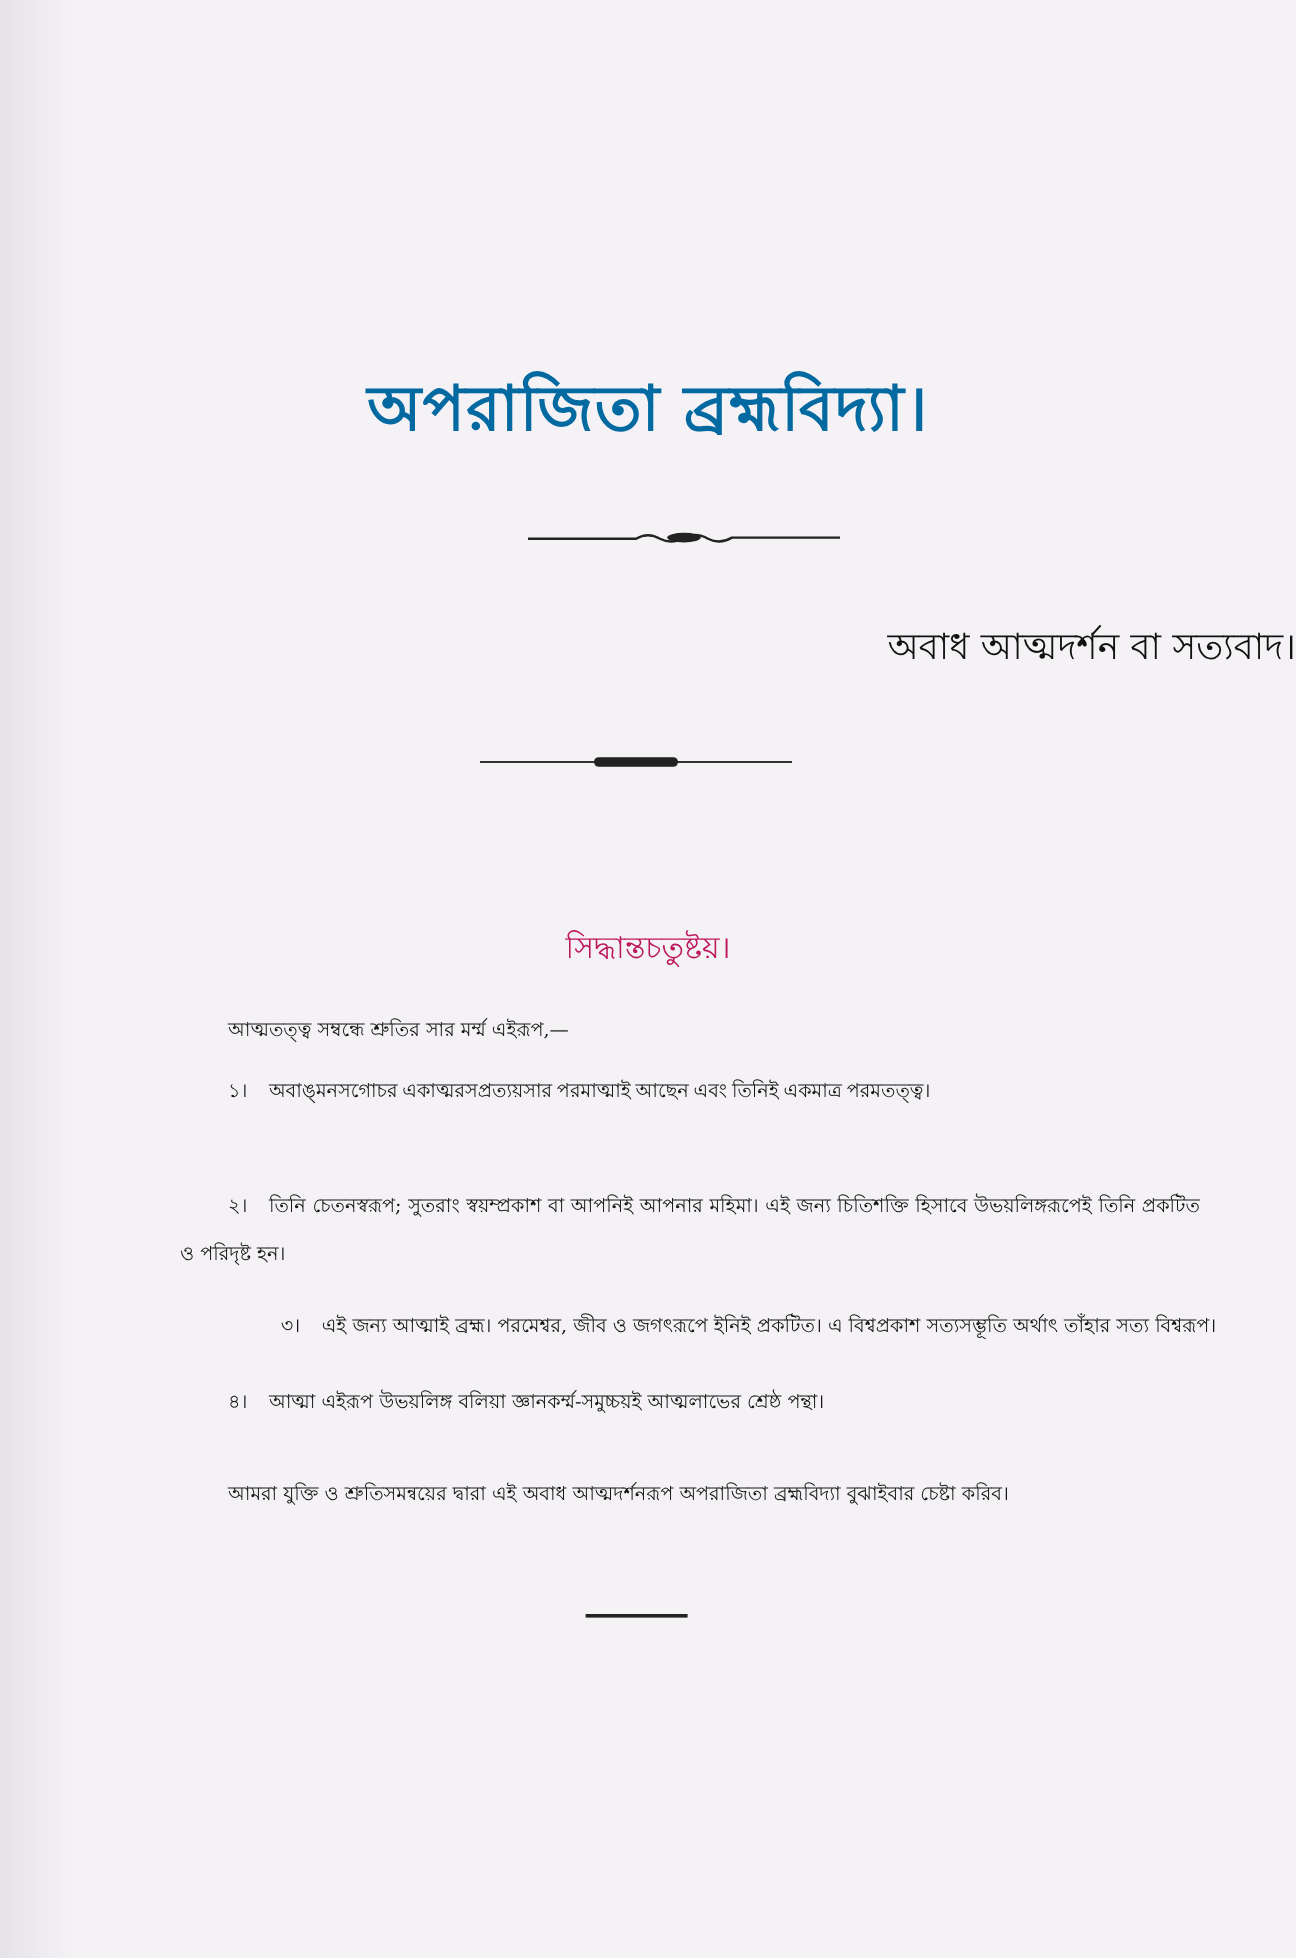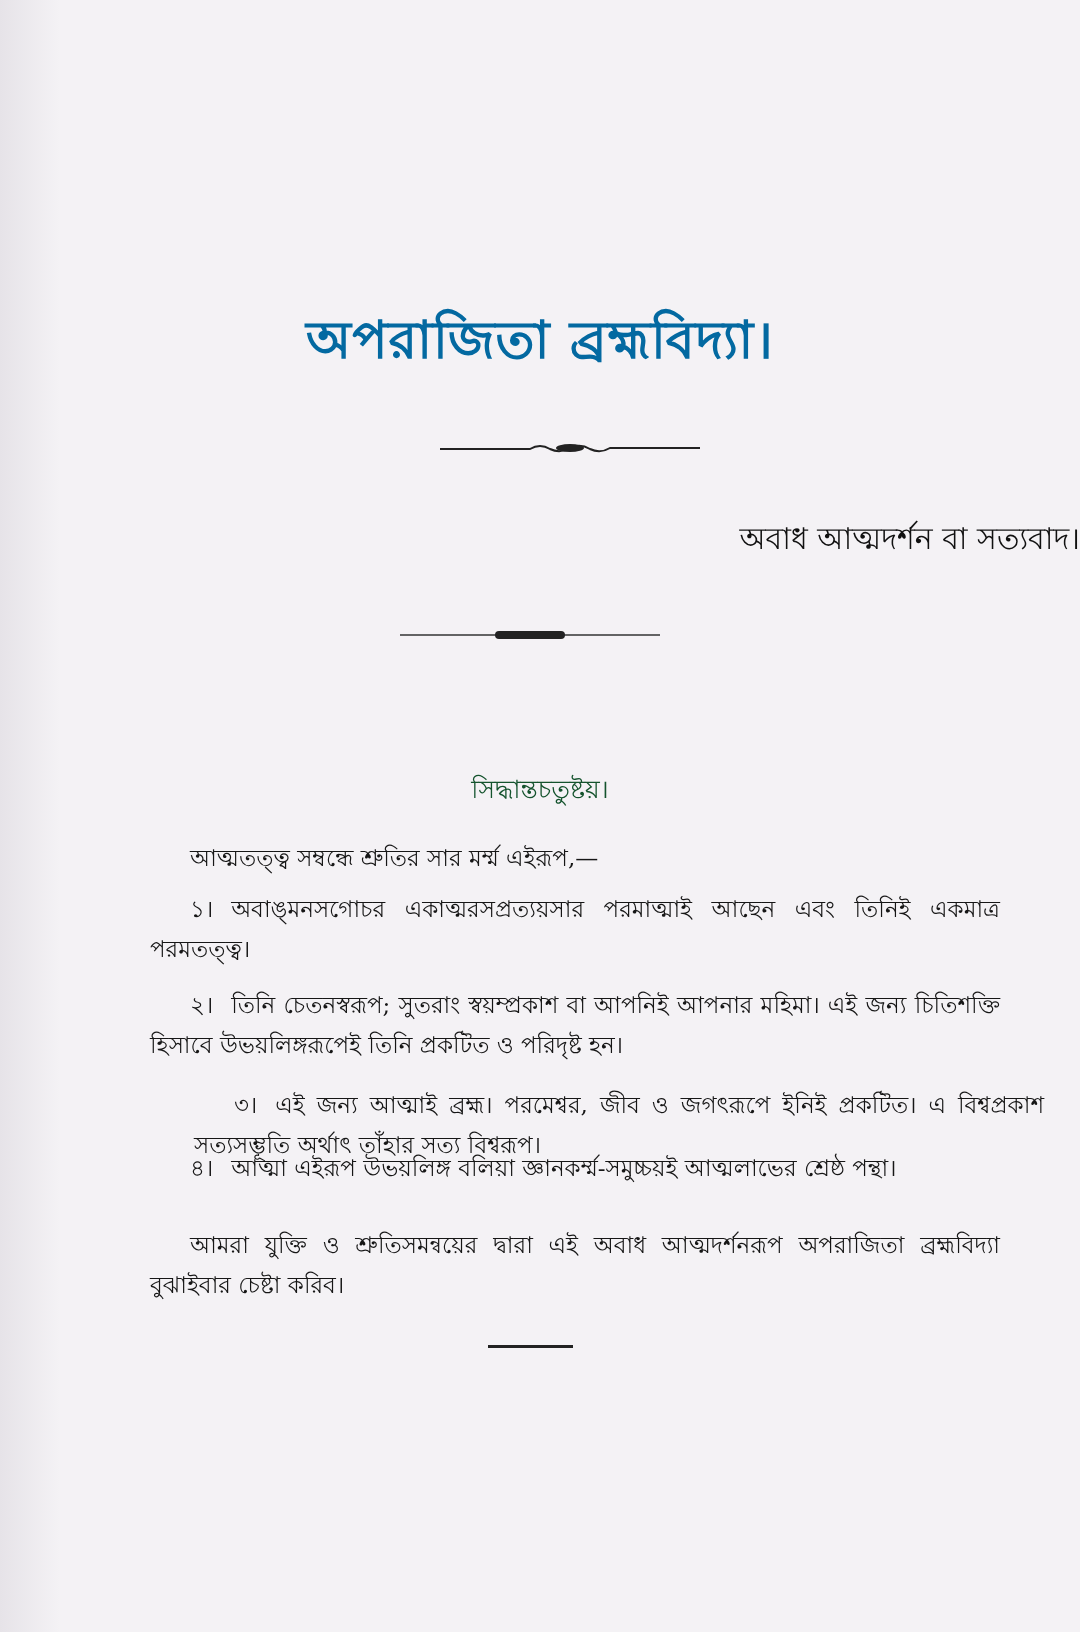--- a/index.html
+++ b/index.html
@@ -27,24 +27,24 @@
   }
   .section-title {
     position: absolute; left: 0; width: 1080px; top: 515px; text-align: right;
     font-size: 30px; color: #111;
   }
   .ornament2 {
     position: absolute; left: 400px; top: 628px; width: 260px; height: 14px;
   }
   .subheading {
     position: absolute; left: 0; width: 1080px; top: 770px; text-align: center;
-    font-size: 25px; color: #14532d;
+    font-size: 25px; color: #be185d;
   }
   .para {
-    position: absolute; left: 150px; width: 850px; font-size: 23px; line-height: 40px;
+    position: absolute; left: 150px; width: 850px; font-size: 16px; line-height: 40px;
     text-align: justify; color: #161616;
   }
   .intro { top: 838px; left: 190px; width: 800px; }
   .p1 { top: 890px; font-family: Liberation Serif, serif; }
   .p2 { top: 985px; }
   .p3 { top: 1085px; margin-left: 44px; }
   .p4 { top: 1148px; }
   .p5 { top: 1225px; }
   .indent { display: inline-block; width: 40px; }
   .num { margin-right: 18px; }

